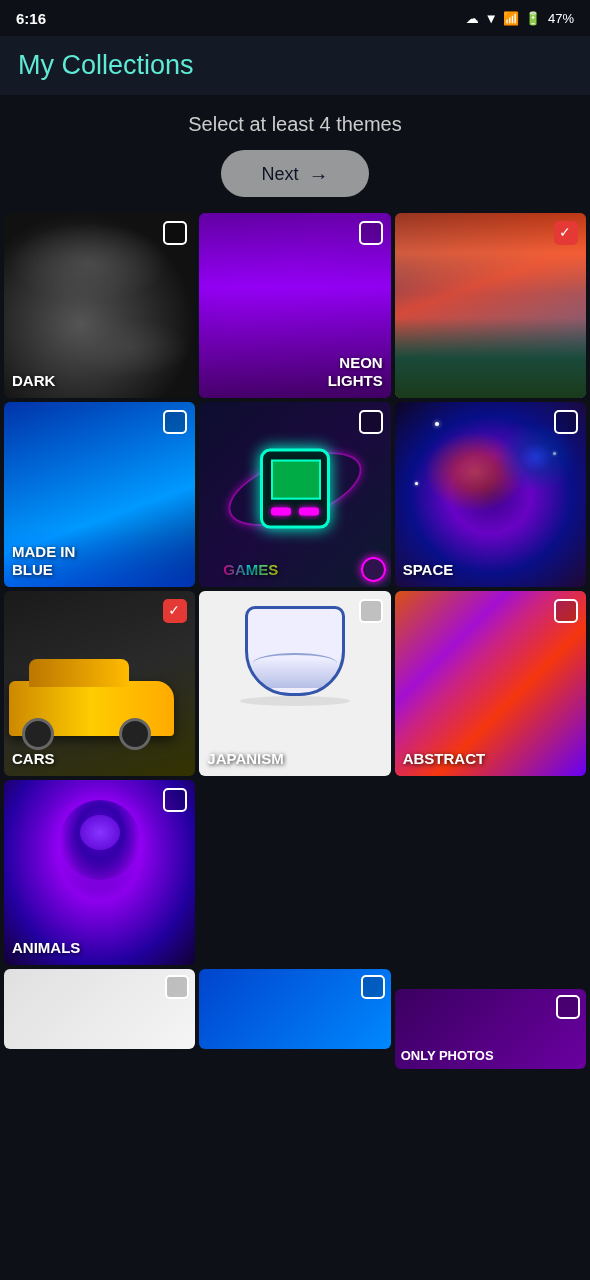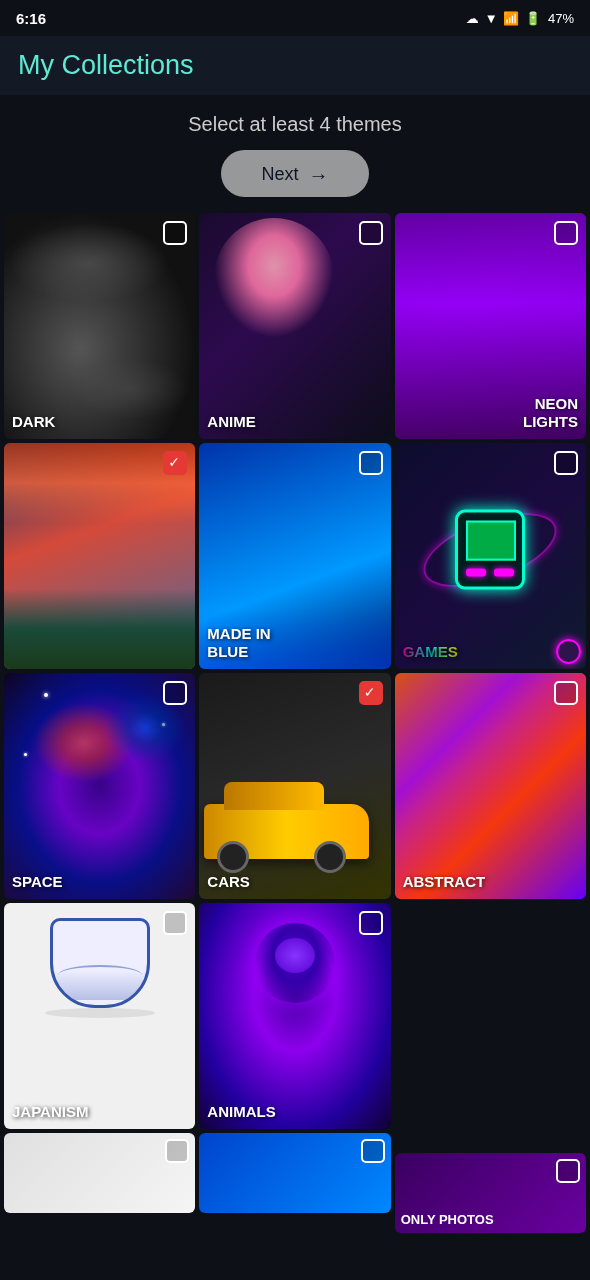--- a/index.html
+++ b/index.html
@@ -82,21 +82,21 @@
     .grid {
       display: grid;
       grid-template-columns: repeat(3, 1fr);
       gap: 4px;
       padding: 4px;
       background-color: #0d1117;
     }
 
     .grid-item {
       position: relative;
-      height: 226px;
+      height: 185px;
       overflow: hidden;
       border-radius: 6px;
       cursor: pointer;
     }
 
     .grid-item .bg {
       width: 100%;
       height: 100%;
       position: absolute;
       top: 0; left: 0;
@@ -309,20 +309,21 @@
       overflow: hidden;
       position: relative;
     }
 
     
     .label-games {
       background: linear-gradient(90deg, #ff00aa, #00ffff, #ffff00);
       -webkit-background-clip: text;
       -webkit-text-fill-color: transparent;
       background-clip: text;
+      margin-left: 16px;
     }
     .label-japanism {
       color: #3355cc;
     }
     .label-blue {
       color: #0066ff;
     }
 
     
     .only-photos-label {
@@ -362,26 +363,20 @@
 <div class="grid">
 
   <div class="grid-item">
     <div class="bg dark-texture"></div>
     <div class="card-shape dark-cloud1"></div>
     <div class="card-shape dark-cloud2"></div>
     <div class="checkbox"></div>
     <div class="label">DARK</div>
   </div>
 
-  <div class="grid-item">
-    <div class="bg anime-bg"></div>
-    <div class="card-shape anime-jelly"></div>
-    <div class="checkbox"></div>
-    <div class="label">ANIME</div>
-  </div>
 
   <div class="grid-item">
     <div class="bg neon-bg"></div>
     <div class="card-shape neon-person" style="position:absolute;top:0;left:0;right:0;bottom:0;background:linear-gradient(180deg,#6600aa 0%,#9900ff 40%,#440066 100%);opacity:0.9;"></div>
     <div class="checkbox"></div>
     <div class="label" style="right:8px;left:auto;text-align:right;">NEON<br>LIGHTS</div>
   </div>
 
   <div class="grid-item">
     <div class="bg fourk-bg"></div>
@@ -433,39 +428,39 @@
     <div style="position:absolute;bottom:40px;left:5px;width:165px;height:55px;background:linear-gradient(90deg,#cc8800 0%,#ffcc00 50%,#ffaa00 100%);border-radius:6px 18px 4px 4px;z-index:3;box-shadow:0 4px 12px rgba(0,0,0,0.6);">
       <div style="position:absolute;top:-22px;left:20px;width:100px;height:28px;background:linear-gradient(90deg,#bb7700,#ffbb00);border-radius:8px 8px 0 0;"></div>
     </div>
     <div style="position:absolute;bottom:26px;left:18px;width:32px;height:32px;background:#222;border-radius:50%;border:3px solid #666;z-index:4;"></div>
     <div style="position:absolute;bottom:26px;left:115px;width:32px;height:32px;background:#222;border-radius:50%;border:3px solid #666;z-index:4;"></div>
     <div class="checkbox checked"></div>
     <div class="label">CARS</div>
   </div>
 
   <div class="grid-item">
-    <div class="bg abstract-bg"></div>
-    <div class="card-shape abstract-swirl"></div>
-    <div class="checkbox"></div>
-    <div class="label">ABSTRACT</div>
-  </div>
-
-  <div class="grid-item">
     <div class="bg japanism-bg"></div>
 
     <div style="position:absolute;top:15px;left:50%;transform:translateX(-50%);width:100px;height:90px;border-radius:10px 10px 45px 45px;border:3px solid #3355aa;background:#eeeeff;overflow:hidden;z-index:3;">
       <div style="position:absolute;bottom:5px;left:0;right:0;height:30px;background:linear-gradient(0deg,#3355aa 0%,transparent 100%);opacity:0.3;"></div>
 
       <div style="position:absolute;bottom:20px;left:5px;right:5px;height:20px;border-top:2px solid #3355aa;border-radius:50% 50% 0 0;opacity:0.5;"></div>
     </div>
     <div style="position:absolute;top:105px;left:50%;transform:translateX(-50%);width:110px;height:10px;border-radius:50%;background:#ddd;z-index:3;"></div>
     <div class="checkbox"></div>
     <div class="label label-japanism">JAPANISM</div>
   </div>
 
+  <div class="grid-item">
+    <div class="bg abstract-bg"></div>
+    <div class="card-shape abstract-swirl"></div>
+    <div class="checkbox"></div>
+    <div class="label">ABSTRACT</div>
+  </div>
+
 
   <div class="grid-item">
     <div class="bg animals-bg"></div>
     <div class="card-shape animals-lion"></div>
 
     <div style="position:absolute;top:20px;left:50%;transform:translateX(-50%);width:80px;height:80px;background:radial-gradient(ellipse at 50% 40%,#5500cc 0%,#3300aa 40%,transparent 70%);z-index:4;border-radius:50%;box-shadow:0 0 20px #9900ff;"></div>
     <div style="position:absolute;top:35px;left:50%;transform:translateX(-50%);width:40px;height:35px;background:radial-gradient(ellipse,#8833ff 0%,#5500cc 100%);border-radius:50%;z-index:5;"></div>
     <div class="checkbox"></div>
     <div class="label">ANIMALS</div>
   </div>

